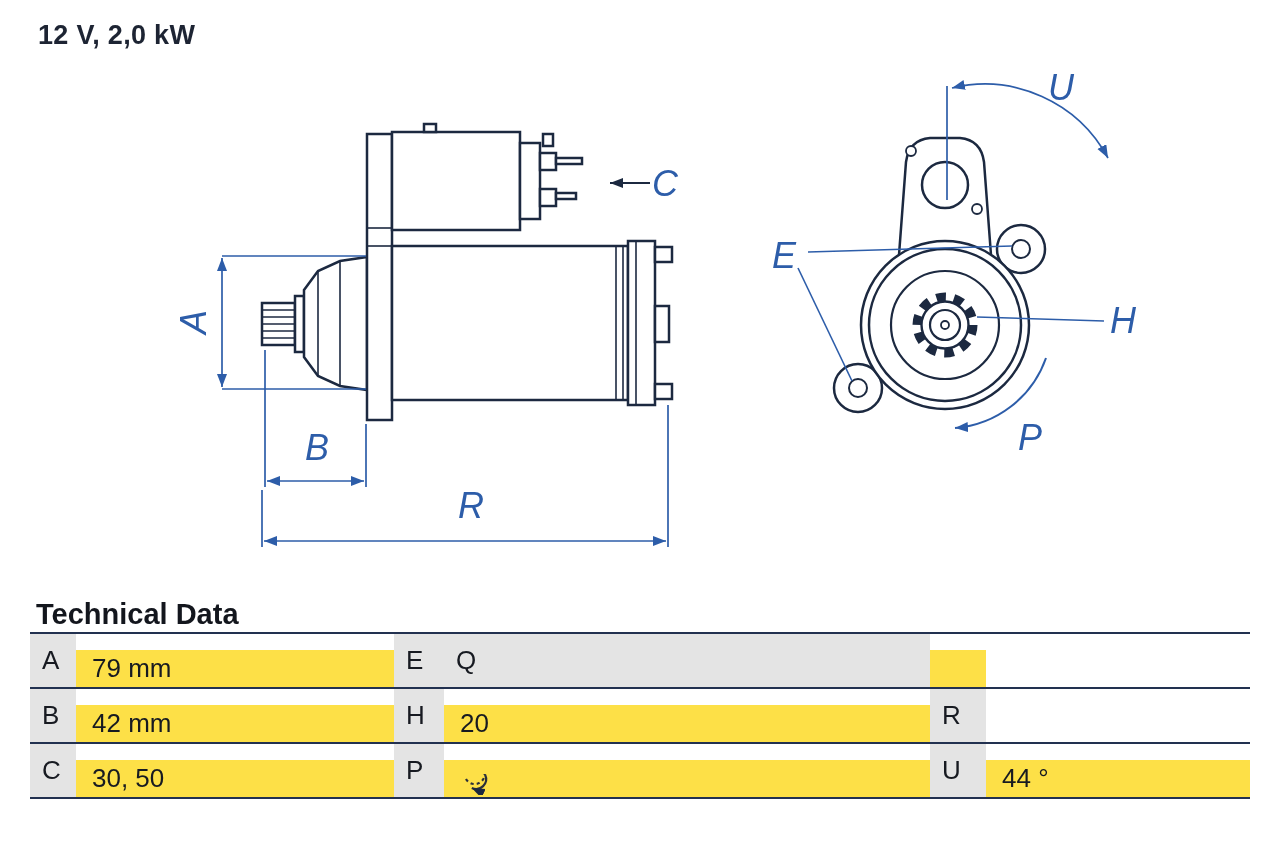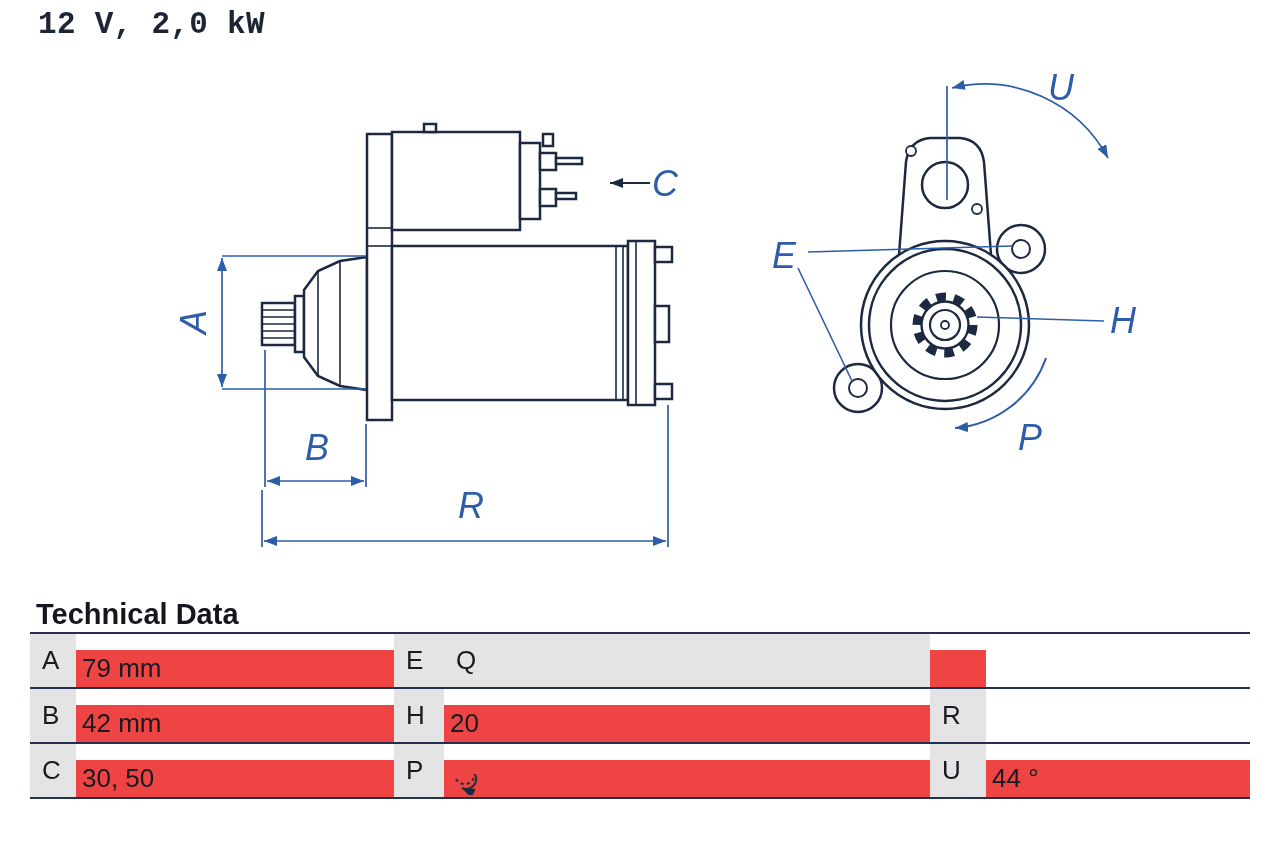--- a/index.html
+++ b/index.html
@@ -2,40 +2,40 @@
 <html><head>
 <meta charset="utf-8">
 <style>
   * { box-sizing: border-box; }
   html,body { margin:0; padding:0; background:#ffffff; }
   .page {
     position:relative; width:1280px; height:853px; background:#ffffff;
     font-family:"Liberation Sans", sans-serif; overflow:hidden;
   }
   .title {
-    position:absolute; left:38px; top:7px;
-    font-size:31px; font-weight:700; color:#1d2433; letter-spacing:0.3px;font-family:Liberation Mono, monospace;
+    position:absolute; left:38px; top:20px;
+    font-size:27px; font-weight:700; color:#1d2433; letter-spacing:0.3px;
   }
   .diagram-svg { position:absolute; left:0; top:0; }
   .tech-heading {
     position:absolute; left:36px; top:586px;
     font-size:29px; font-weight:700; color:#13161d;margin-top:12px;
   }
   .data-table {
     position:absolute; left:30px; top:632px; width:1220px;
     border-top:2px solid #223150;
   }
   .t-row {
     display:grid;
     grid-template-columns:46px 318px 50px 486px 56px 264px;
     height:55px; border-bottom:2px solid #223150;
   }
   .cell { display:flex; align-items:center; font-size:26px; color:#171a21; }
   .key { background:#e4e4e4; padding-left:12px; }
-  .val { background:#ef4444; padding-left:6px;margin-top:16px; }
+  .val { background:#fde047; padding-left:16px;margin-top:16px; }
   .dim-label { font-size:36px; font-style:italic; font-family:"Liberation Sans",sans-serif; }
 </style>
 </head>
 <body>
 
 <div class="page">
 
   <div class="title">12 V, 2,0 kW</div>
 
   <svg class="diagram-svg" width="1280" height="585" viewBox="0 0 1280 585">

